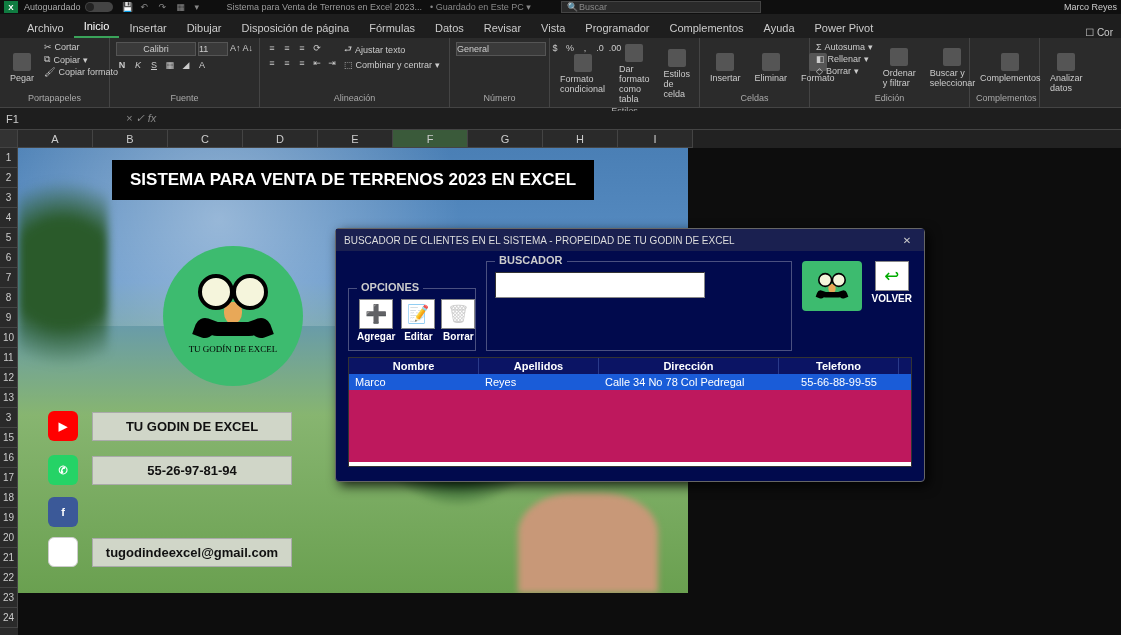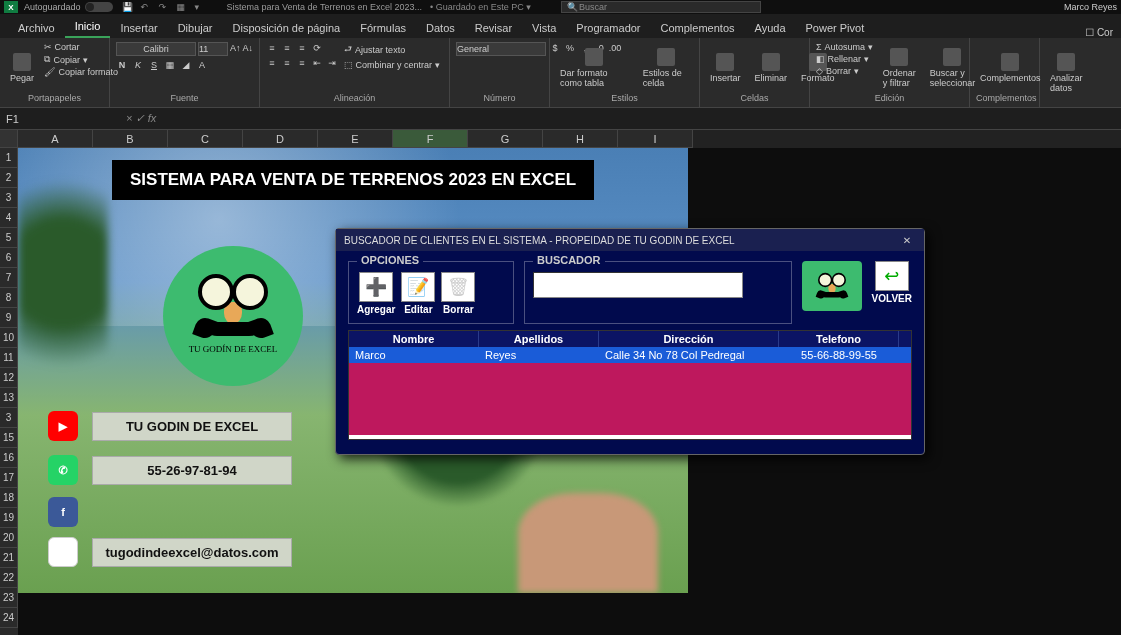--- a/index.html
+++ b/index.html
@@ -12,21 +12,21 @@
 .titlebar .toggle { width: 28px; height: 10px; background: #444; border-radius: 5px; position: relative; }
 .titlebar .toggle::after { content: ""; width: 8px; height: 8px; background: #222; border-radius: 50%; position: absolute; left: 1px; top: 1px; }
 .titlebar .qat { margin-left: 10px; display: flex; gap: 6px; }
 .titlebar .qat span { width: 12px; height: 10px; display: inline-block; color: #888; }
 .titlebar .filename { margin-left: 20px; color: #999; }
 .titlebar .saved { margin-left: 8px; color: #888; }
 .titlebar .search { margin-left: 30px; background: #2a2a2a; border: 1px solid #444; padding: 0 6px; width: 200px; height: 12px; display: flex; align-items: center; color: #888; }
 .titlebar .user { margin-left: auto; color: #ccc; }
 
 
-.ribbon-tabs { height: 24px; background: #1e1e1e; display: flex; align-items: flex-end; padding-left: 8px; font-size: 11px; color: #ccc; }
+.ribbon-tabs { height: 24px; background: #1e1e1e; display: flex; align-items: flex-end; padding-left: 17px; font-size: 11px; color: #ccc; }
 .ribbon-tabs .tab { padding: 4px 10px; cursor: pointer; }
 .ribbon-tabs .tab.active { border-bottom: 2px solid #3aa35a; color: #fff; }
 .ribbon-tabs .right { margin-left: auto; padding-right: 8px; font-size: 10px; }
 
 
 .ribbon { height: 70px; background: #2b2b2b; border-bottom: 1px solid #444; display: flex; font-size: 9px; color: #ccc; }
 .ribbon .group { border-right: 1px solid #444; padding: 4px 6px; display: flex; flex-direction: column; justify-content: space-between; }
 .ribbon .group-label { text-align: center; font-size: 9px; color: #aaa; margin-top: auto; }
 .ribbon .grp-content { display: flex; gap: 6px; flex: 1; }
 .ribbon .bigbtn { display: flex; flex-direction: column; align-items: center; justify-content: center; gap: 2px; padding: 2px 4px; font-size: 9px; }
@@ -87,21 +87,21 @@
 .gm { background: #fff; border: 1px solid #ccc; }
 
 
 .dialog { position: absolute; left: 335px; top: 228px; width: 590px; background: #010a4d; border: 1px solid #666; box-shadow: 4px 4px 12px rgba(0,0,0,0.8); border-radius: 4px; }
 .dialog .dlg-title { background: #1a2050; color: #ddd; font-size: 10px; padding: 4px 8px; display: flex; align-items: center; }
 .dialog .dlg-title .close { margin-left: auto; width: 18px; height: 14px; display: flex; align-items: center; justify-content: center; color: #ccc; cursor: pointer; }
 .dialog .dlg-body { padding: 10px 12px 14px; }
 .fieldset { border: 1px solid #4a5080; padding: 10px 8px 8px; position: relative; margin-bottom: 6px; }
 .fieldset .legend { position: absolute; top: -8px; left: 8px; background: #010a4d; color: #ccc; font-size: 11px; font-weight: bold; padding: 0 4px; }
 .top-row { display: flex; gap: 10px; align-items: stretch; }
-.opciones { width: 166px; }
+.opciones { width: 128px; margin-top: 27px; }
 .opciones-btns { display: flex; gap: 6px; }
 .opt-btn { display: flex; flex-direction: column; align-items: center; gap: 2px; cursor: pointer; }
 .opt-btn .ic { width: 34px; height: 30px; background: #fff; border: 1px solid #888; display: flex; align-items: center; justify-content: center; font-size: 18px; }
 .opt-btn .lbl { color: #fff; font-size: 10px; font-weight: bold; }
 .buscador { flex: 1; }
 .buscador input { width: 210px; height: 26px; background: #fff; border: 1px inset #888; padding: 0 4px; }
 .logo-small { width: 60px; height: 50px; background: #3dbb6f; border-radius: 4px; display: flex; align-items: center; justify-content: center; }
 .volver-btn { display: flex; flex-direction: column; align-items: center; gap: 2px; cursor: pointer; }
 .volver-btn .ic { width: 34px; height: 30px; background: #fff; border: 1px solid #888; display: flex; align-items: center; justify-content: center; font-size: 18px; color: #0a0; }
 .volver-btn .lbl { color: #fff; font-size: 10px; font-weight: bold; }
@@ -228,20 +228,24 @@
           <span class="mini">%</span>
           <span class="mini">,</span>
           <span class="mini">.0</span>
           <span class="mini">.00</span>
         </div>
     </div>
     <div class="group-label">Número</div>
   </div>
   <div class="group" style="width:150px">
     <div class="grp-content">
+      <div class="bigbtn">
+          <div class="ico"></div>
+          <span>Formato condicional</span>
+        </div>
       <div class="bigbtn">
           <div class="ico"></div>
           <span>Dar formato como tabla</span>
         </div>
       <div class="bigbtn">
           <div class="ico"></div>
           <span>Estilos de celda</span>
         </div>
     </div>
     <div class="group-label">Estilos</div>
@@ -369,21 +373,21 @@
           </div>
           <div class="social-row" style="top: 307px;">
             <div class="social-icon wa">✆</div>
             <div class="social-label">55-26-97-81-94</div>
           </div>
           <div class="social-row" style="top: 349px;">
             <div class="social-icon fb">f</div>
           </div>
           <div class="social-row" style="top: 389px;">
             <div class="social-icon gm">M</div>
-            <div class="social-label">tugodindeexcel@datos.com</div>
+            <div class="social-label">tugodindeexcel@gmail.com</div>
           </div>
         </div>
     </div>
   </div>
 </div>
 
 <div class="dialog">
   <div class="dlg-title">
     <span>BUSCADOR DE CLIENTES EN EL SISTEMA - PROPEIDAD DE TU GODIN DE EXCEL</span>
     <span class="close">✕</span>

